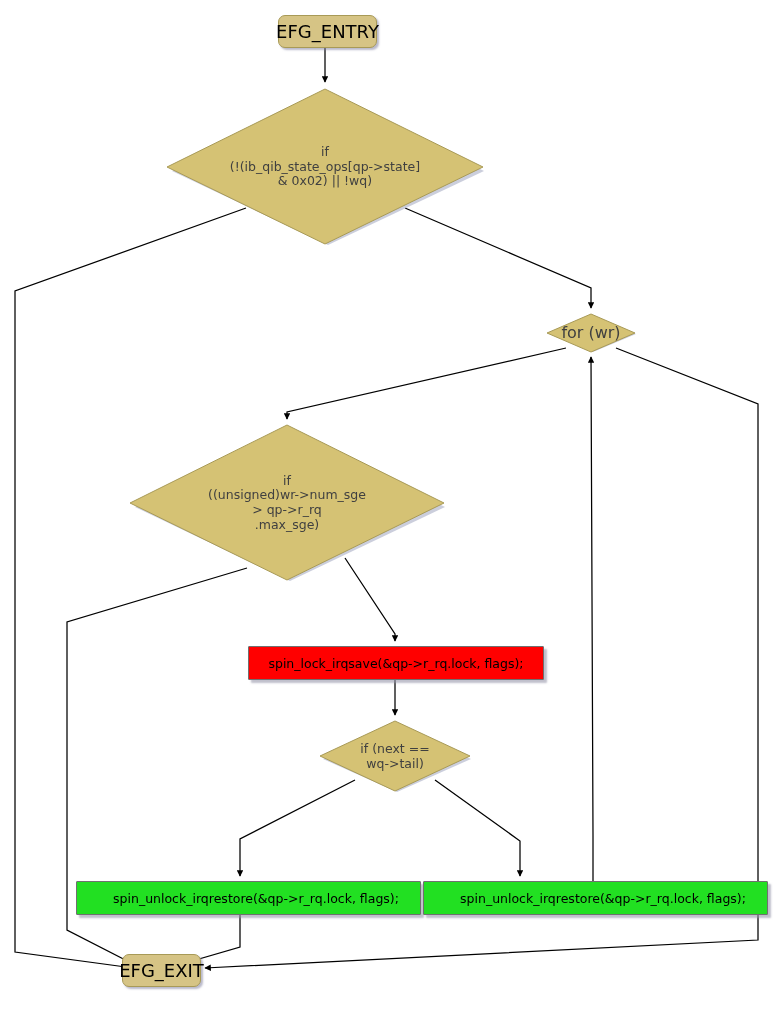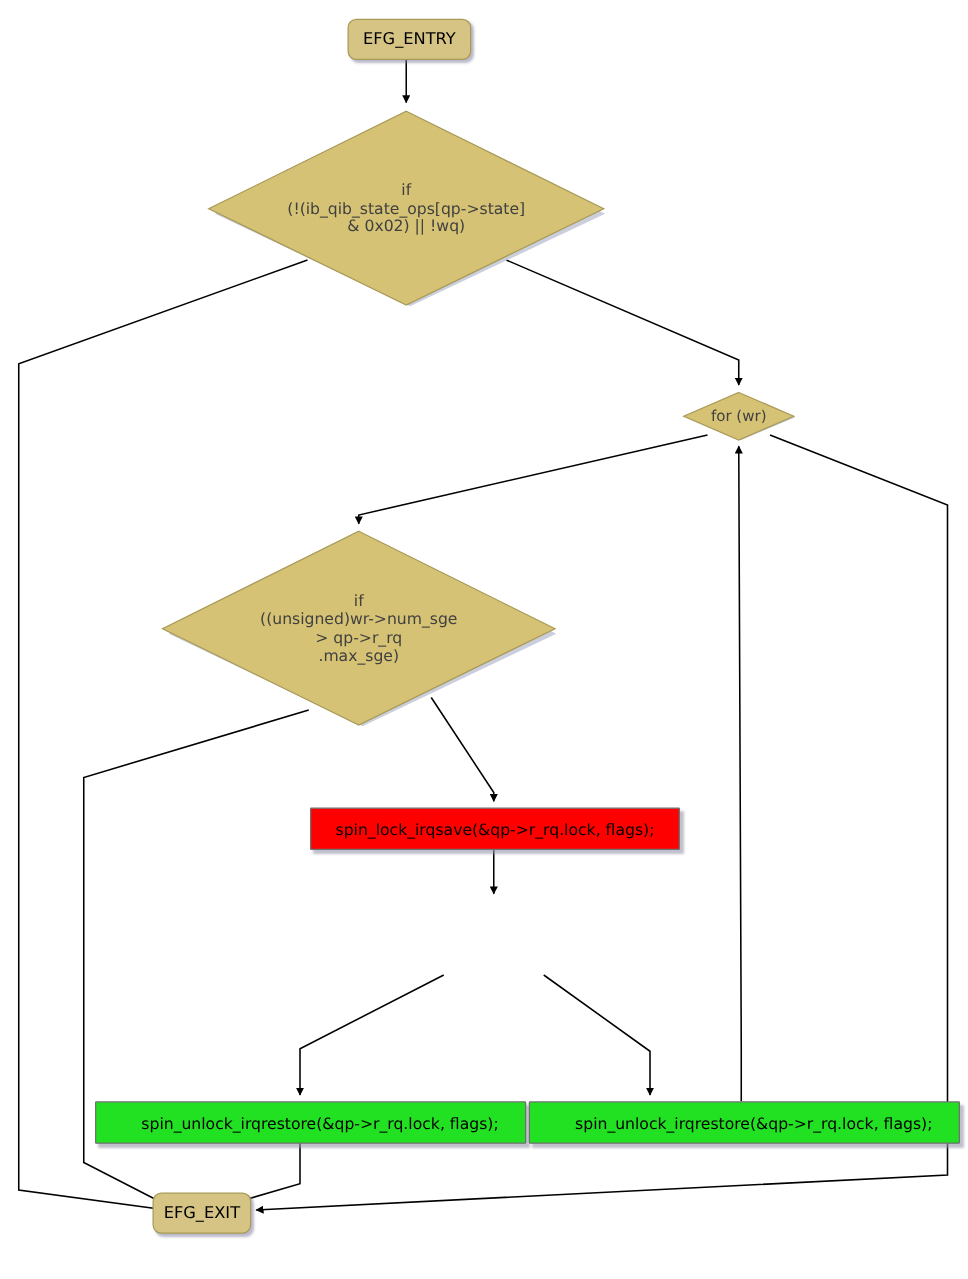--- a/index.html
+++ b/index.html
@@ -7,21 +7,21 @@
        font-family:"DejaVu Sans","Liberation Sans",sans-serif;}
   #canvas{position:absolute;left:0;top:0;width:774px;height:1023px;}
   #edges{position:absolute;left:0;top:0;width:774px;height:1023px;pointer-events:none;}
   .node{position:absolute;}
 
   
   .term{
     background:#d6c485;border:1px solid #a89a57;border-radius:7px;
     box-shadow:2px 2px 2px rgba(130,130,160,.55);
     display:flex;align-items:center;justify-content:center;
-    font-size:13px;color:#000;white-space:nowrap;
+    font-size:18px;color:#000;white-space:nowrap;
   }
   
   .proc{
     border:1px solid #707070;border-radius:1px;
     box-shadow:3px 3px 2px rgba(150,150,170,.6);
     display:flex;align-items:center;justify-content:center;
     font-size:12.5px;color:#000;white-space:nowrap;
   }
   .proc.red{background:#ff0000;}
   .proc.green{background:#22e022;padding-left:15px;}
@@ -85,38 +85,46 @@
     <div class="txt">if
 (!(ib_qib_state_ops[qp-&gt;state]
 &amp; 0x02) || !wq)</div>
   </div>
 
   <div class="node dia" style="left:545px;top:313px;width:92px;height:40px;">
     <svg class="shape" viewBox="0 0 92 40" preserveAspectRatio="none">
       <polygon points="48,3 91,21 48,39 5,21" fill="#b9bdd0" opacity="0.75"></polygon>
       <polygon points="46,1 90,20 46,39 2,20" fill="#d5c274" stroke="#a89a57" stroke-width="1"></polygon>
     </svg>
-    <div class="txt" style="font-size:12px;">for (wr)</div>
+    <div class="txt" style="font-size:16px;">for (wr)</div>
   </div>
 
   <div class="node dia" style="left:128px;top:424px;width:318px;height:158px;">
     <svg class="shape" viewBox="0 0 318 158" preserveAspectRatio="none">
       <polygon points="162,5 317,83 162,157 7,83" fill="#b9bdd0" opacity="0.75"></polygon>
       <polygon points="159,1 316,79 159,156 2,79" fill="#d5c274" stroke="#a89a57" stroke-width="1"></polygon>
     </svg>
     <div class="txt">if
 ((unsigned)wr-&gt;num_sge
 &gt; qp-&gt;r_rq
 .max_sge)</div>
   </div>
 
   <div class="node proc red" style="left:248px;top:646px;width:294px;height:32px;">
     <span>spin_lock_irqsave(&amp;qp-&gt;r_rq.lock, flags);</span>
   </div>
 
+  <div class="node dia" style="left:318px;top:720px;width:154px;height:73px;">
+    <svg class="shape" viewBox="0 0 154 73" preserveAspectRatio="none">
+      <polygon points="79,4 153,39 79,72 5,39" fill="#b9bdd0" opacity="0.75"></polygon>
+      <polygon points="77,1 152,36 77,71 2,36" fill="#d5c274" stroke="#a89a57" stroke-width="1"></polygon>
+    </svg>
+    <div class="txt">if (next ==
+wq-&gt;tail)</div>
+  </div>
 
   <div class="node proc green" style="left:76px;top:881px;width:328px;height:32px;">
     <span>spin_unlock_irqrestore(&amp;qp-&gt;r_rq.lock, flags);</span>
   </div>
 
   <div class="node proc green" style="left:423px;top:881px;width:328px;height:32px;">
     <span>spin_unlock_irqrestore(&amp;qp-&gt;r_rq.lock, flags);</span>
   </div>
 
   <div class="node term" style="left:122px;top:954px;width:77px;height:31px;">

